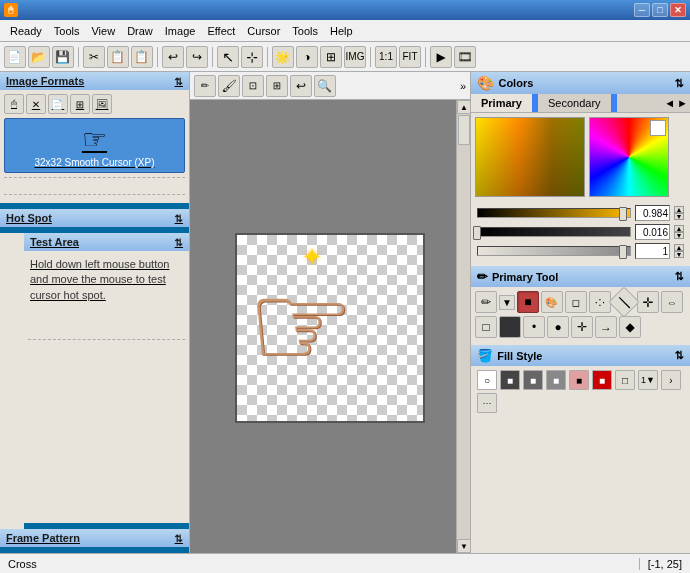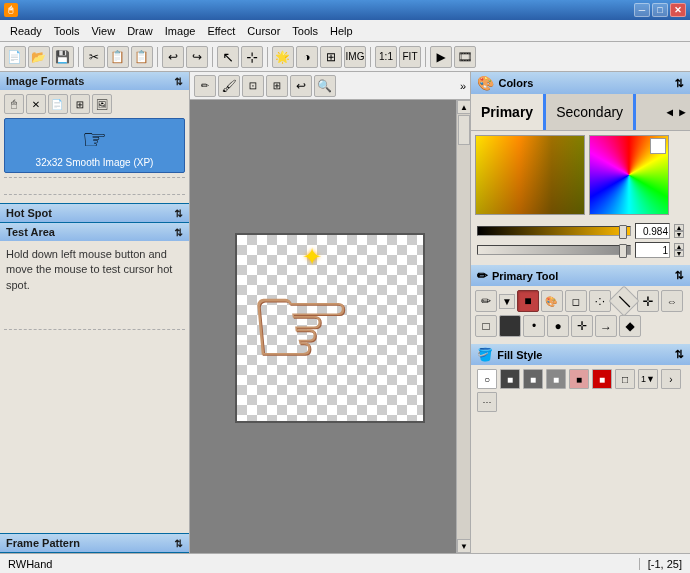--- a/index.html
+++ b/index.html
@@ -21,21 +21,21 @@
     .toolbar { background: #f0f0f0; border-bottom: 1px solid #adadad; height: 30px; display: flex; align-items: center; padding: 2px 4px; gap: 2px; }
     .toolbar-separator { width: 1px; height: 20px; background: #adadad; margin: 0 2px; }
     .tb-icon { width: 22px; height: 22px; background: #e0ddd5; border: 1px solid #adadad; border-radius: 2px; display: flex; align-items: center; justify-content: center; font-size: 12px; cursor: pointer; }
 
     
     .main-layout { display: flex; height: calc(573px - 20px - 22px - 30px - 20px); }
 
     
     .left-panel { width: 190px; background: #e8e4dc; border-right: 1px solid #adadad; display: flex; flex-direction: column; overflow: hidden; }
     
-    .panel-section { border-bottom: 1px solid #0369a1; }
+    .panel-section { border-bottom: 6px solid #0369a1; text-decoration: underline; }
     .panel-header { background: linear-gradient(to bottom, #b8d6f0, #8fb8e8); padding: 3px 6px; font-size: 11px; font-weight: bold; color: #1a1a1a; display: flex; justify-content: space-between; align-items: center; }
     .panel-collapse { font-size: 10px; cursor: pointer; }
 
     .image-formats-content { padding: 4px; }
     .format-toolbar { display: flex; gap: 2px; margin-bottom: 4px; }
     .fmt-icon { width: 20px; height: 20px; background: #e0ddd5; border: 1px solid #adadad; border-radius: 2px; display: flex; align-items: center; justify-content: center; font-size: 10px; cursor: pointer; }
 
     .format-item { background: #4a90d9; border: 1px solid #2a5fa8; padding: 4px; display: flex; flex-direction: column; align-items: center; cursor: pointer; border-radius: 2px; }
     .format-item-label { color: white; font-size: 10px; margin-top: 2px; }
     .format-thumb { width: 32px; height: 32px; background: transparent; display: flex; align-items: center; justify-content: center; }
@@ -55,21 +55,21 @@
     
     .canvas-area { margin-top: 30px; display: flex; align-items: center; justify-content: center; width: 100%; height: calc(100% - 30px); }
     
     .cursor-canvas { width: 190px; height: 190px; border: 2px solid #555; background: repeating-conic-gradient(#ccc 0% 25%, white 0% 50%) 0 0 / 20px 20px; position: relative; overflow: hidden; }
     .cursor-star { position: absolute; top: 8px; left: 65px; font-size: 24px; color: gold; text-shadow: 0 0 4px orange; }
 
     
     .right-panel { width: 220px; background: #e8e4dc; border-left: 1px solid #adadad; display: flex; flex-direction: column; overflow: hidden; }
     .colors-header { background: linear-gradient(to bottom, #b8d6f0, #8fb8e8); padding: 3px 6px; display: flex; justify-content: space-between; align-items: center; font-weight: bold; }
     .colors-tabs { display: flex; border-bottom: 1px solid #adadad; background: #d4d0c8; }
-    .color-tab { padding: 10px 10px; font-size: 14px; cursor: pointer; border-right: 3px solid #3b82f6; }
+    .color-tab { padding: 3px 10px; font-size: 11px; cursor: pointer; border-right: 6px solid #3b82f6; }
     .color-tab.active { background: #e8e4dc; font-weight: bold; }
     .color-tab-arrows { margin-left: auto; display: flex; gap: 2px; align-items: center; padding: 2px; }
 
     .color-pickers { display: flex; gap: 4px; padding: 4px; }
     .color-picker-main { width: 110px; height: 80px; background: linear-gradient(to bottom right, #fff700, #ff8c00, #c8a000, #808000); border: 1px solid #999; position: relative; overflow: hidden; }
     .color-picker-secondary { width: 80px; height: 80px; background: conic-gradient(red, yellow, lime, cyan, blue, magenta, red); border: 1px solid #999; position: relative; overflow: hidden; }
 
     .color-sliders { padding: 4px 6px; }
     .slider-row { display: flex; align-items: center; gap: 4px; margin-bottom: 3px; }
     .slider-track { flex: 1; height: 10px; border: 1px inset #999; background: linear-gradient(to right, black, white); border-radius: 1px; position: relative; }
@@ -206,36 +206,36 @@
           <div class="fmt-icon">🖱</div>
           <div class="fmt-icon">✕</div>
           <div class="fmt-icon">📄</div>
           <div class="fmt-icon">⊞</div>
           <div class="fmt-icon">🖼</div>
         </div>
         <div class="format-item">
           <div class="format-thumb">
             <span style="font-size:28px;">☞</span>
           </div>
-          <span class="format-item-label">32x32 Smooth Image (XP)</span>
+          <span class="format-item-label">32x32 Smooth Cursor (XP)</span>
         </div>
         <div class="dotted-line"></div>
         <div style="height:8px;"></div>
         <div class="dotted-line"></div>
       </div>
     </div>
 
     <div class="panel-section">
       <div class="panel-header">
         <span>Hot Spot</span>
         <span class="panel-collapse">⇅</span>
       </div>
     </div>
 
-    <div class="panel-section" style="flex:1;">
+    <div class="panel-section" style="flex:1;margin-left:24px;">
       <div class="panel-header">
         <span>Test Area</span>
         <span class="panel-collapse">⇅</span>
       </div>
       <div class="test-area-content">
         <p class="test-area-text">Hold down left mouse button and move the mouse to test cursor hot spot.</p>
       </div>
       <div style="margin-top:auto; padding:4px;">
         <div class="dotted-line"></div>
       </div>
@@ -309,20 +309,30 @@
             <div class="slider-thumb" style="right:2%;"></div>
           </div>
           <div class="slider-value">0.984</div>
           <div class="slider-spin">
             <div class="spin-btn">▲</div>
             <div class="spin-btn">▼</div>
           </div>
         </div>
 
 
+        <div class="slider-row">
+          <div class="slider-track slider-b">
+            <div class="slider-thumb" style="right:98%;"></div>
+          </div>
+          <div class="slider-value">0.016</div>
+          <div class="slider-spin">
+            <div class="spin-btn">▲</div>
+            <div class="spin-btn">▼</div>
+          </div>
+        </div>
 
         <div class="slider-row">
           <div class="slider-track slider-a">
             <div class="slider-thumb" style="right:2%;"></div>
           </div>
           <div class="slider-value">1</div>
           <div class="slider-spin">
             <div class="spin-btn">▲</div>
             <div class="spin-btn">▼</div>
           </div>
@@ -382,15 +392,15 @@
           <div class="fill-icon" style="font-size:9px;">1▼</div>
           <div class="fill-icon">›</div>
           <div class="fill-icon" style="font-size:9px;">···</div>
         </div>
       </div>
     </div>
   </div>
 </div>
 
 <div class="status-bar">
-  <span>RWHand</span>
+  <span>Cross</span>
   <span class="status-right">[-1, 25]</span>
 </div>
 
 </body></html>

